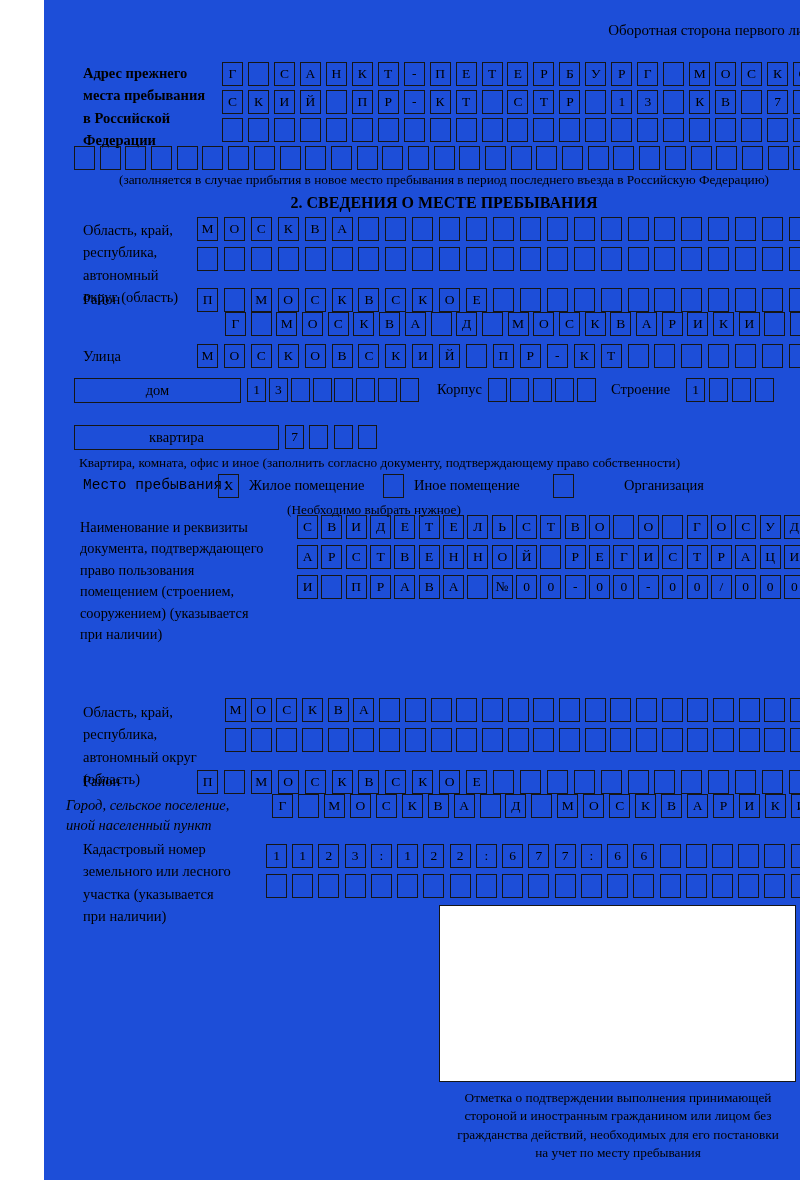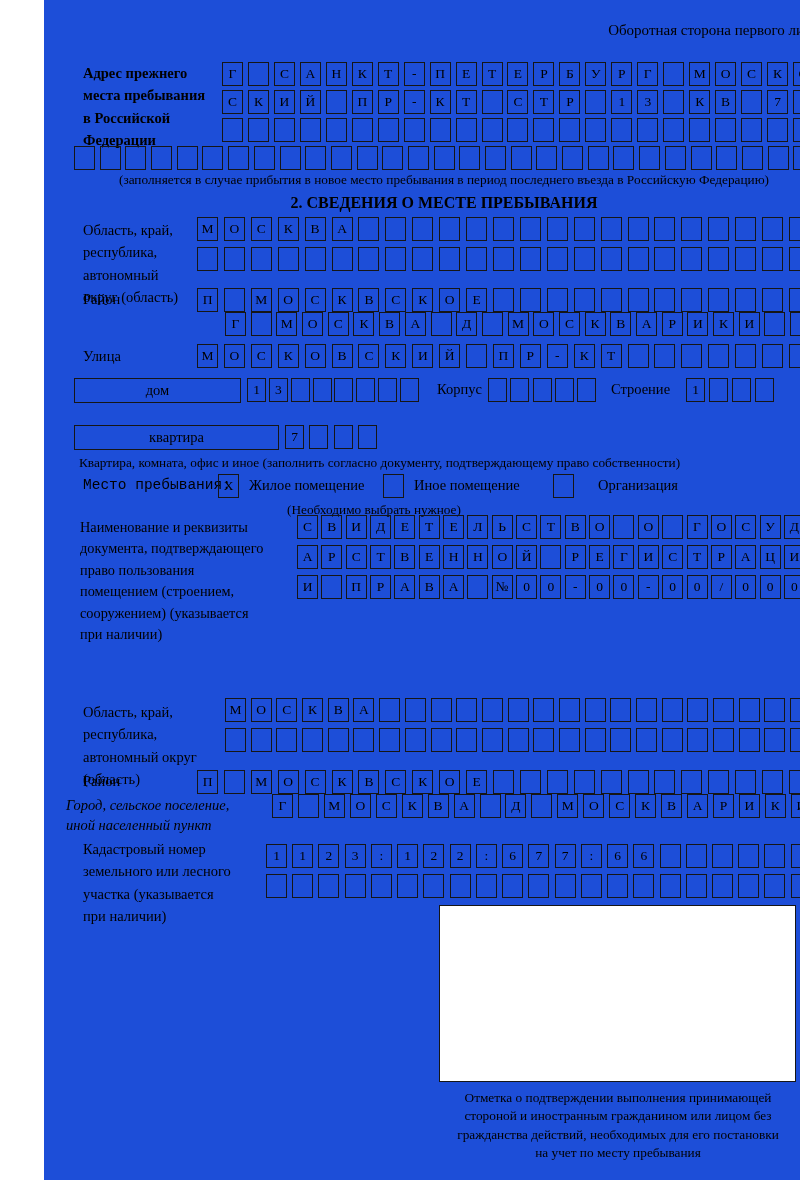--- a/index.html
+++ b/index.html
@@ -335,21 +335,21 @@
       <span class="cell"></span>
     </div>
   <div class="abs cap" style="left:35px; top:455px;">Квартира, комната, офис и иное (заполнить согласно документу, подтверждающему право собственности)</div>
 
   <div class="abs lbl" style="left:39px; top:477px;font-family:Liberation Mono, monospace;">Место пребывания:</div>
   <span class="abs cell" style="left:174px; top:474px;">X</span>
   <div class="abs lbl" style="left:205px; top:477px;">Жилое помещение</div>
   <span class="abs cell" style="left:339px; top:474px;"> </span>
   <div class="abs lbl" style="left:370px; top:477px;">Иное помещение</div>
   <span class="abs cell" style="left:509px; top:474px;"> </span>
-  <div class="abs lbl" style="left:554px; top:477px;">Организация</div>
+  <div class="abs lbl" style="left:580px; top:477px;">Организация</div>
   <div class="abs cap" style="left:243px; top:502px;">(Необходимо выбрать нужное)</div>
 
   <div class="abs lines lh21" style="left:36px; top:517px; width:215px; font-size:14.3px;">Наименование и реквизиты
 документа, подтверждающего
 право пользования
 помещением (строением,
 сооружением) (указывается
 при наличии)</div>
   <div class="abs cells" style="left:253px; top:515px; width:508px;">
       <span class="cell">С</span>

